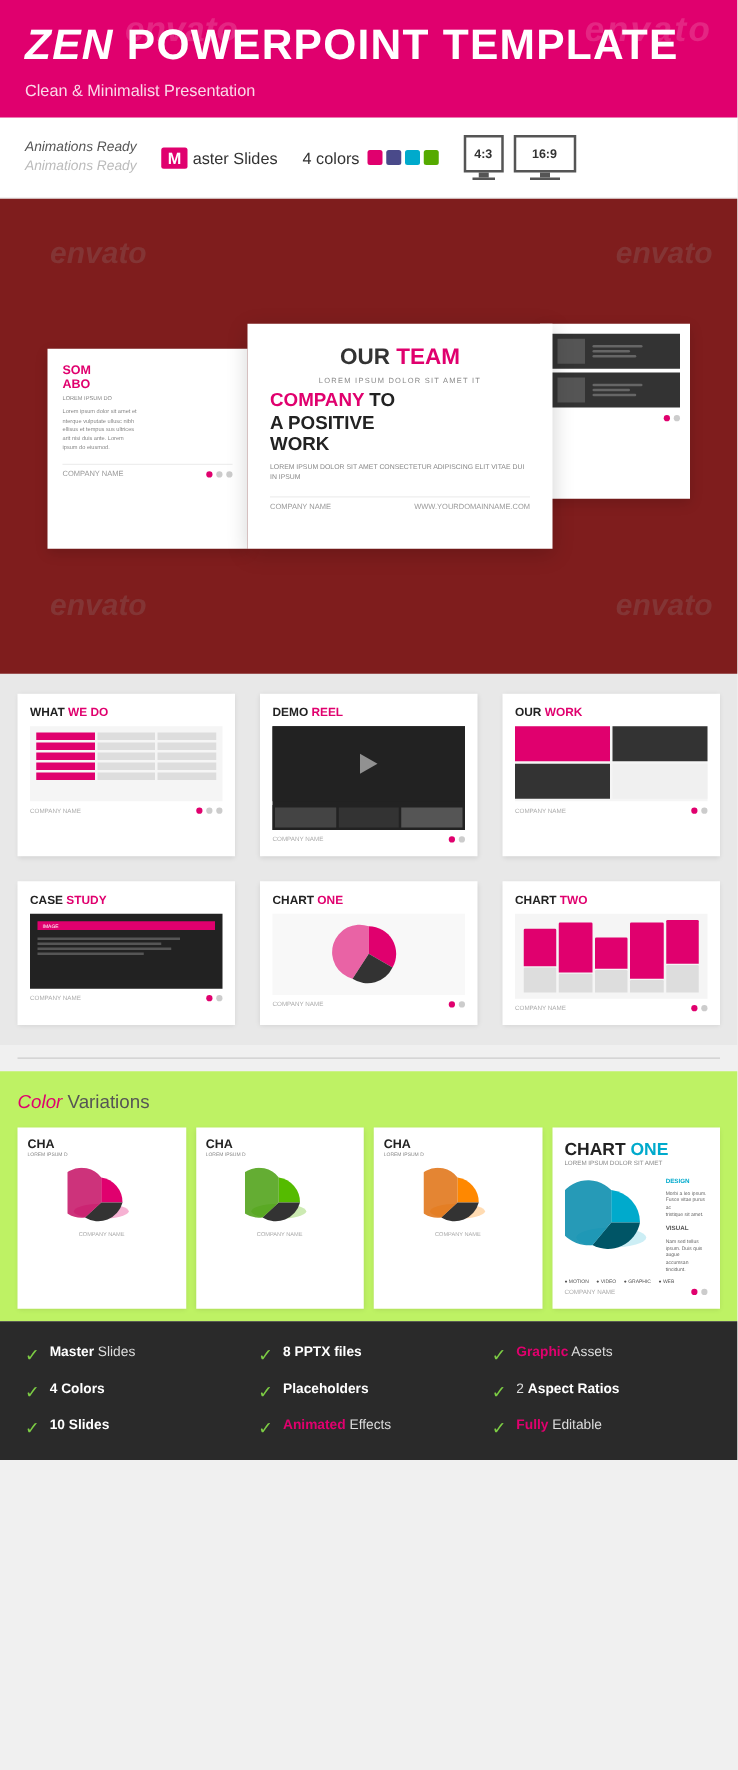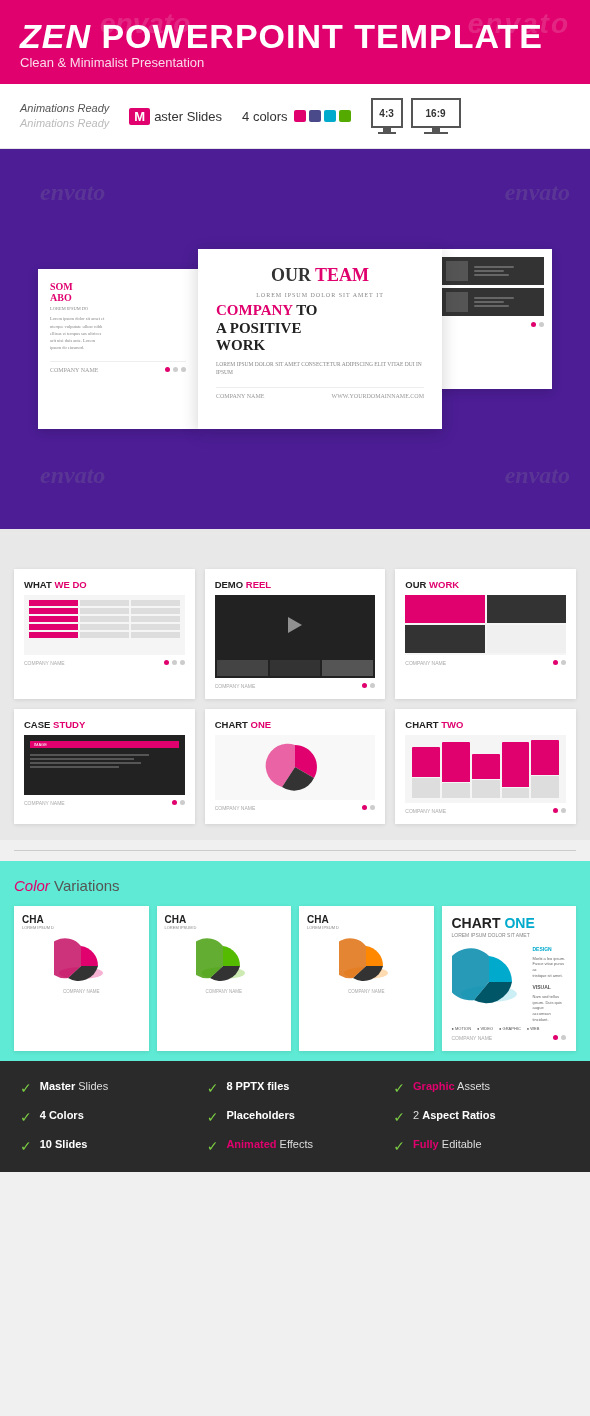--- a/index.html
+++ b/index.html
@@ -44,21 +44,21 @@
     }
     .header-title span.zen {
       font-style: italic;
       font-weight: 900;
       text-align: right;
     }
     .header-subtitle {
       color: rgba(255,255,255,0.85);
       font-size: 13px;
       font-weight: 300;
-      margin-top: 0;
+      margin-top: 10px;
     }
 
     
     .features-row {
       background: #fff;
       display: flex;
       align-items: center;
       padding: 14px 20px;
       gap: 20px;
       border-bottom: 1px solid #e5e5e5;
@@ -99,28 +99,27 @@
       gap: 3px;
     }
     .color-dot {
       width: 12px;
       height: 12px;
       border-radius: 2px;
     }
 
     
     .preview-area {
-      background: #4c1d95;
+      background: #7f1d1d;
       padding: 20px;
       position: relative;
       min-height: 380px;
       display: flex;
       justify-content: center;
       align-items: center;
-      font-family: Liberation Serif, serif;
     }
     .watermark-center {
       position: absolute;
       color: rgba(150,150,150,0.2);
       font-size: 24px;
       font-style: italic;
       font-weight: bold;
       pointer-events: none;
       user-select: none;
     }
@@ -265,22 +264,21 @@
     }
 
     
     .thumb-section {
       background: #e8e8e8;
       padding: 16px 14px;
     }
     .thumb-grid {
       display: grid;
       grid-template-columns: repeat(3, 1fr);
-      gap: 10px;
-      margin-top: 24px;
+      gap: 20px;
     }
     .thumb-card {
       background: #fff;
       padding: 10px;
       box-shadow: 0 1px 4px rgba(0,0,0,0.1);
     }
     .thumb-title {
       font-size: 9.5px;
       font-weight: 900;
       color: #222;
@@ -380,21 +378,21 @@
       gap: 1px;
       flex: 1;
     }
     .bar {
       width: 100%;
       border-radius: 1px 1px 0 0;
     }
 
     
     .color-section {
-      background: #5eead4;
+      background: #bef264;
       padding: 16px 14px 10px;
     }
     .color-section-title {
       font-size: 15px;
       color: #555;
       margin-bottom: 12px;
     }
     .color-section-title .colored { color: #e0006e; font-style: italic; }
     .color-grid {
       display: grid;

